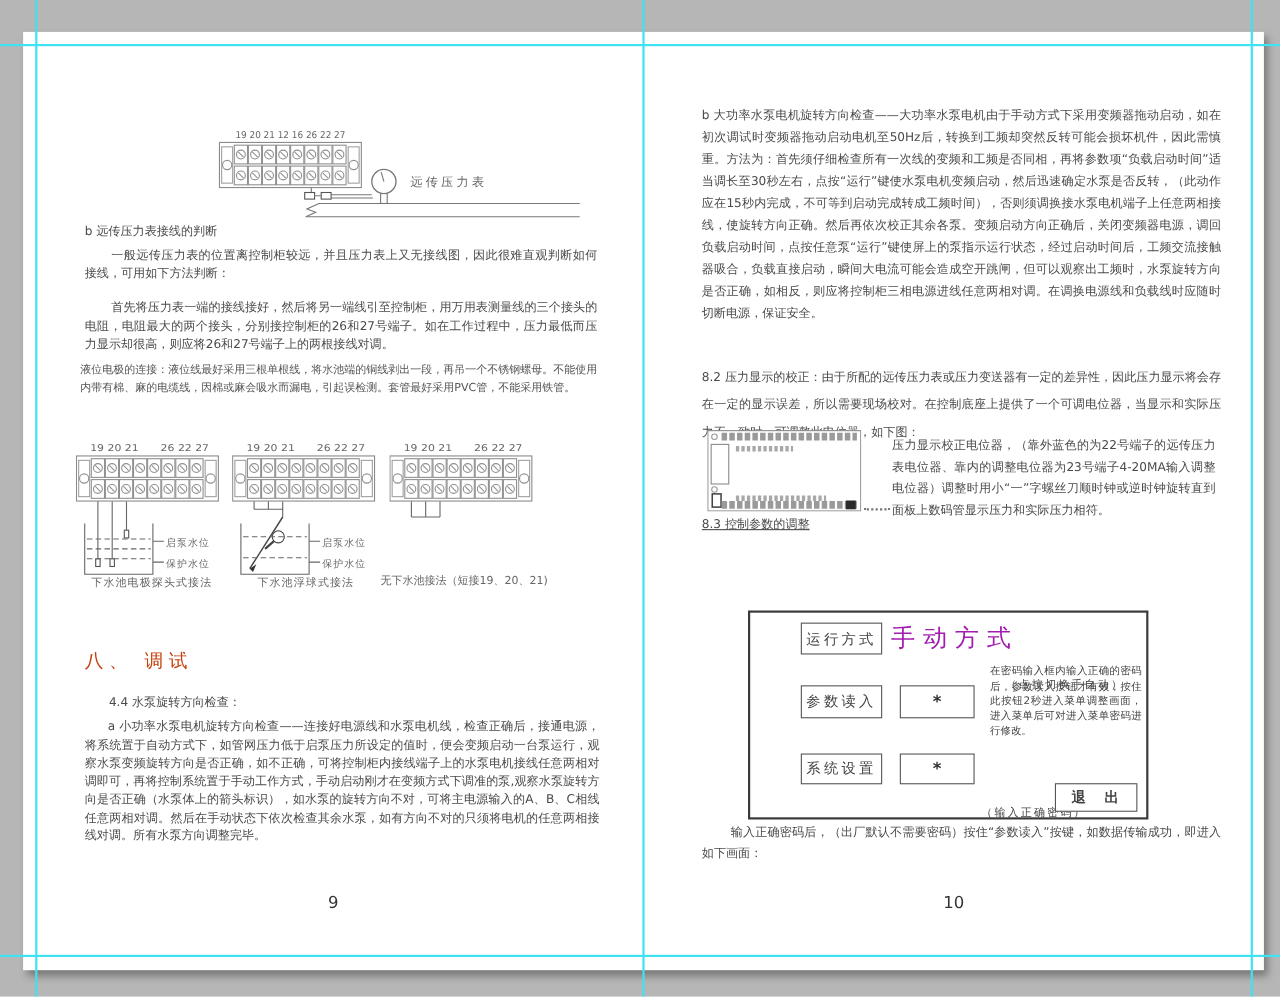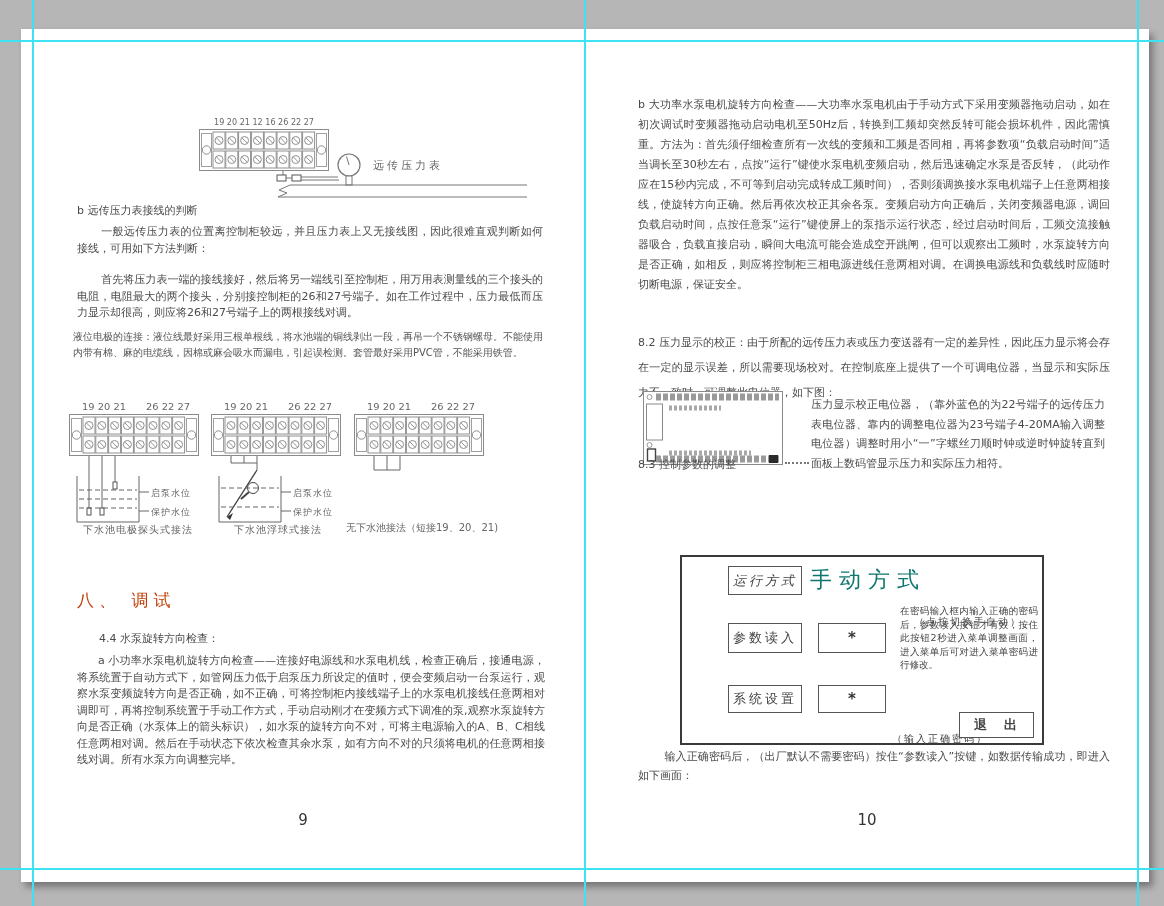--- a/index.html
+++ b/index.html
@@ -34,21 +34,21 @@
     font-size:13px;color:#444;letter-spacing:3px;
     display:flex;align-items:center;justify-content:center;
   }
   .dlg-field{
     position:absolute;border:1px solid #555;background:#fff;
     font-size:15px;font-weight:bold;color:#333;
     display:flex;align-items:center;justify-content:center;
   }
   .dlg-hint{font-size:10px;color:#444;letter-spacing:2px;margin-top:41px;}
   .dlg-note{font-size:9.5px;line-height:13.5px;color:#444;text-align:justify;}
-  .dlg-big{font-size:22px;color:#0f766e;letter-spacing:7px;}
+  .dlg-big{font-size:22px;color:#a21caf;letter-spacing:7px;}
   .leader-dots{border-top:2px dotted #777;height:0;}
 </style>
 </head>
 <body>
 
 <svg width="0" height="0" style="position:absolute" aria-hidden="true">
   <defs>
     <g id="tcell">
       <rect x="0" y="0" width="12" height="17" fill="#ffffff" stroke="#909090" stroke-width="1"></rect>
       <circle cx="6" cy="8.5" r="4" fill="none" stroke="#909090" stroke-width="1"></circle>
@@ -187,24 +187,24 @@
       <rect x="4.5" y="58" width="8" height="12" fill="#fff" stroke="#444" stroke-width="1.4"></rect>
       <line x1="26" y1="17" x2="78" y2="17" stroke="#a8a8a8" stroke-width="5" stroke-dasharray="3,2"></line>
       <line x1="26" y1="62" x2="108" y2="62" stroke="#a8a8a8" stroke-width="5" stroke-dasharray="3,2"></line>
       <line x1="13" y1="68" x2="136" y2="68" stroke="#9a9a9a" stroke-width="7" stroke-dasharray="5,2"></line>
       <rect x="126" y="64" width="9" height="8" fill="#2b2b2b"></rect>
     </svg>
     <div class="abs leader-dots" style="left:200px;top:433px;width:24px;"></div>
 
     <div class="abs rp-text" style="left:226px;top:366px;width:294px;line-height:19.5px;">压力显示校正电位器，（靠外蓝色的为22号端子的远传压力表电位器、靠内的调整电位器为23号端子4-20MA输入调整电位器）调整时用小“一”字螺丝刀顺时钟或逆时钟旋转直到面板上数码管显示压力和实际压力相符。</div>
 
-    <div class="abs sub-title" style="left:53px;top:428px;">8.3  控制参数的调整</div>
+    <div class="abs sub-title" style="left:53px;top:440px;text-decoration:underline;">8.3  控制参数的调整</div>
 
     <div class="abs dlg" style="left:95px;top:526px;width:360px;height:186px;">
-      <div class="dlg-btn" style="left:46px;top:9px;width:72px;height:27px;font-style:italic;">运行方式</div>
+      <div class="dlg-btn" style="left:46px;top:9px;width:72px;height:27px;">运行方式</div>
       <div class="abs dlg-big" style="left:128px;top:8px;">手动方式</div>
       <div class="abs dlg-hint" style="left:232px;top:17px;">（点按切换手自动）</div>
 
       <div class="dlg-btn" style="left:46px;top:66px;width:72px;height:28px;">参数读入</div>
       <div class="dlg-field" style="left:136px;top:66px;width:66px;height:28px;">*</div>
       <div class="abs dlg-note" style="left:218px;top:47px;width:138px;">在密码输入框内输入正确的密码后，参数读入按钮才有效，按住此按钮2秒进入菜单调整画面，进入菜单后可对进入菜单密码进行修改。</div>
 
       <div class="dlg-btn" style="left:46px;top:128px;width:72px;height:26px;">系统设置</div>
       <div class="dlg-field" style="left:136px;top:128px;width:66px;height:26px;">*</div>
       <div class="abs dlg-hint" style="left:210px;top:134px;">（输入正确密码）</div>

